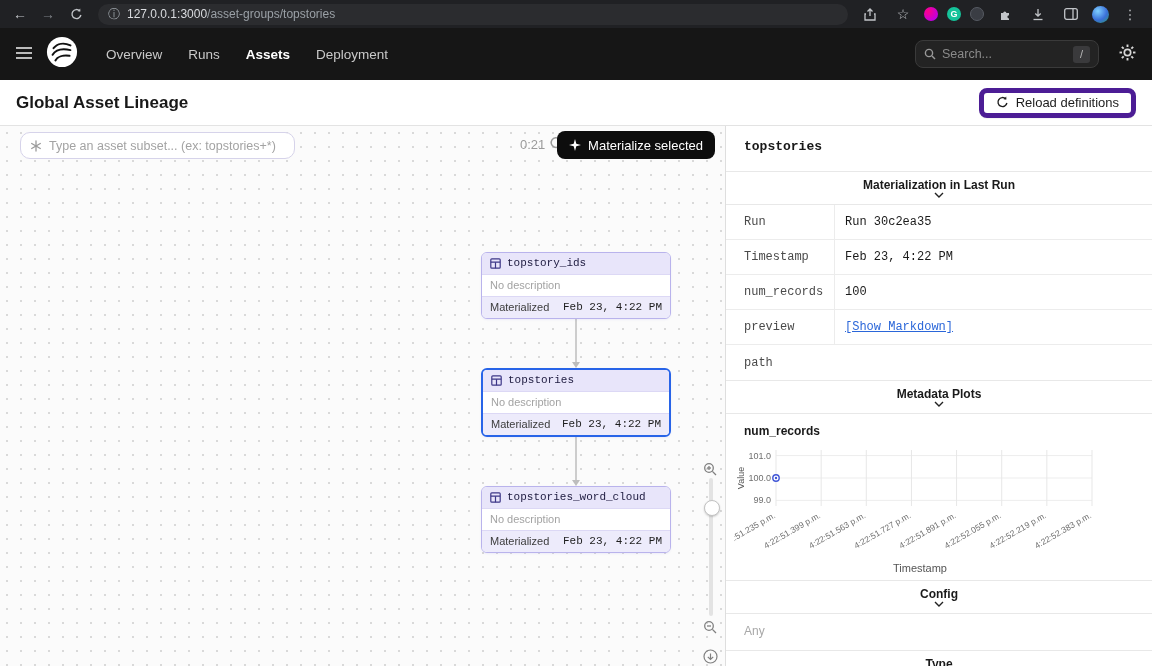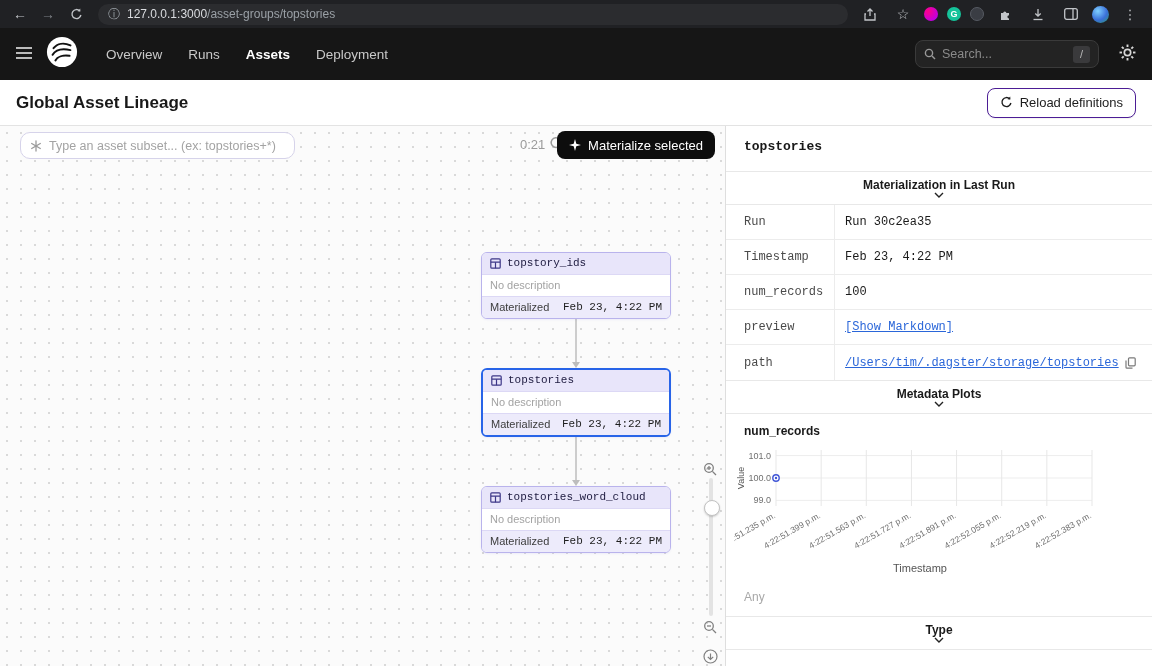--- a/index.html
+++ b/index.html
@@ -35,21 +35,21 @@
     color:#cfcfcf; font-size:12.5px; font-family:"Liberation Sans",sans-serif; }
   .search-pill input::placeholder { color:#8b8b8b; }
   .kbd-hint { width:17px; height:17px; background:#3a3a3c; color:#b9b9b9; border-radius:3px;
     font-size:11px; display:flex; align-items:center; justify-content:center; }
 
   
   .page-header { position:absolute; top:80px; left:0; right:0; height:46px; background:#fff;
     border-bottom:1px solid #e3e3e3; display:flex; align-items:center; padding:0 16px; }
   .page-title { font-size:17px; font-weight:bold; color:#181818; }
   .reload-btn { margin-left:auto; display:flex; align-items:center; gap:7px; height:30px;
-    border:1px solid #4c1d95; border-radius:8px; background:#fff; padding:0 12px; font-size:13px;
+    border:5px solid #4c1d95; border-radius:8px; background:#fff; padding:0 12px; font-size:13px;
     color:#1c1c1c; cursor:pointer; box-shadow:0 1px 1px rgba(0,0,0,0.05); }
 
   
   .graph-pane { position:absolute; top:126px; left:0; width:726px; bottom:0;
     background-color:#fbfbfb; border-right:1px solid #dedede;
     background-image:radial-gradient(#d9d9d9 1px, transparent 1.2px); background-size:14px 14px; }
   .asset-filter { position:absolute; left:20px; top:6px; width:275px; height:27px; background:#fff;
     border:1px solid #d6d3ea; border-radius:10px; display:flex; align-items:center; padding:0 9px; gap:7px; }
   .asset-filter input { flex:1; min-width:0; border:none; outline:none; font-size:12.5px;
     font-family:"Liberation Sans",sans-serif; color:#444; background:transparent; }
@@ -343,27 +343,20 @@
     <div class="mrow">
       <div class="mlabel">num_records</div>
       <div class="mvalue">100</div>
     </div>
     <div class="mrow">
       <div class="mlabel">preview</div>
       <div class="mvalue link">[Show Markdown]</div>
     </div>
     <div class="mrow">
       <div class="mlabel">path</div>
-      <div class="mvalue">
-        <span class="link">/Users/tim/.dagster/storage/topstories</span>
-        <svg width="11" height="12" viewBox="0 0 11 12" style="cursor:pointer">
-            <rect x="3.5" y="0.8" width="6.7" height="8" rx="1" fill="none" stroke="#7a7a7a" stroke-width="1.2"></rect>
-            <path d="M1 3.5 V10.2 a1 1 0 0 0 1 1 H7.5" fill="none" stroke="#7a7a7a" stroke-width="1.2"></path>
-          </svg>
-      </div>
     </div>
   </div>
 
   <div class="section-h">
     <span>Metadata Plots</span>
     <span class="caret">
         <svg width="10" height="6" viewBox="0 0 10 6">
           <path d="M1 1 L5 5 L9 1" fill="none" stroke="#222" stroke-width="1.4"></path>
         </svg>
       </span>
@@ -394,20 +387,28 @@
         <text x="312.85714285714283" y="75" text-anchor="end" font-size="8.5" fill="#6f6f6f" font-family="Liberation Sans, sans-serif" transform="rotate(-30 312.85714285714283 75)">4:22:52.219 p.m.</text>
         <line x1="358" x2="358" y1="8" y2="64" stroke="#e7e7e7" stroke-width="1"></line>
         <text x="358" y="75" text-anchor="end" font-size="8.5" fill="#6f6f6f" font-family="Liberation Sans, sans-serif" transform="rotate(-30 358 75)">4:22:52.383 p.m.</text>
         <text x="10" y="36" text-anchor="middle" font-size="9" fill="#555" font-family="Liberation Sans, sans-serif" transform="rotate(-90 10 36)">Value</text>
         <circle cx="42" cy="36" r="3.2" fill="#fff" stroke="#4056D6" stroke-width="1.4"></circle>
         <circle cx="42" cy="36" r="1.2" fill="#4056D6"></circle>
       </svg>
   </div>
   <div class="chart-xlabel">Timestamp</div>
 
+  <div class="section-h">
+    <span>Config</span>
+    <span class="caret">
+        <svg width="10" height="6" viewBox="0 0 10 6">
+          <path d="M1 1 L5 5 L9 1" fill="none" stroke="#222" stroke-width="1.4"></path>
+        </svg>
+      </span>
+  </div>
   <div class="config-val">Any</div>
 
   <div class="section-h">
     <span>Type</span>
     <span class="caret">
         <svg width="10" height="6" viewBox="0 0 10 6">
           <path d="M1 1 L5 5 L9 1" fill="none" stroke="#222" stroke-width="1.4"></path>
         </svg>
       </span>
   </div>

